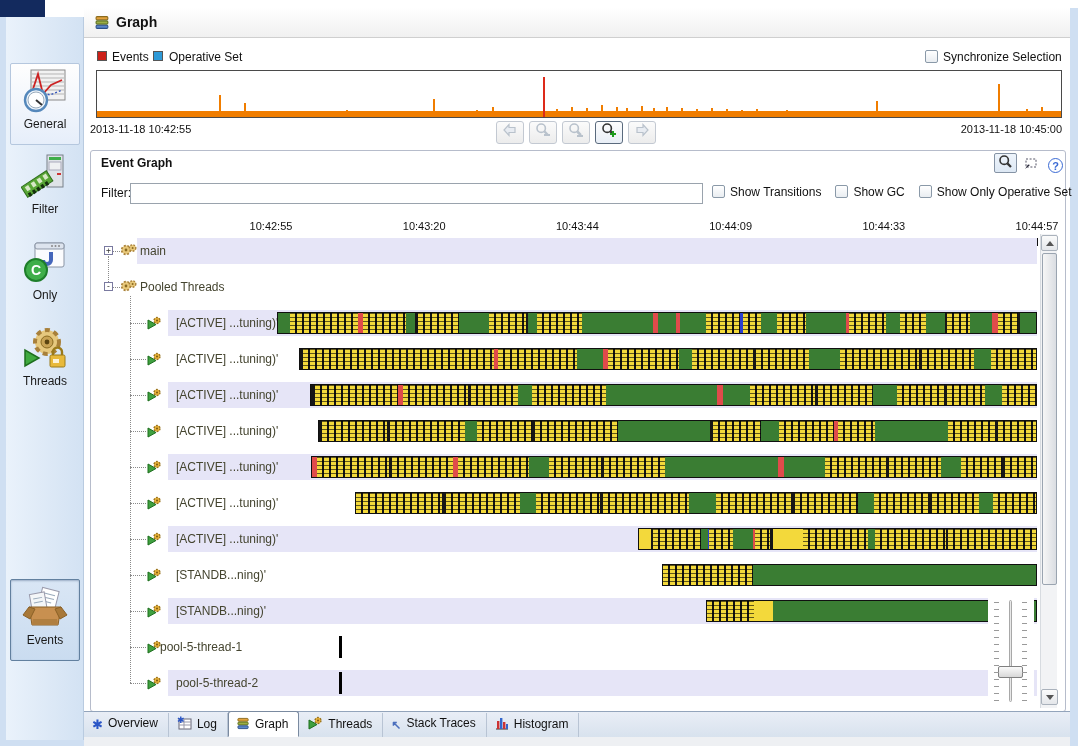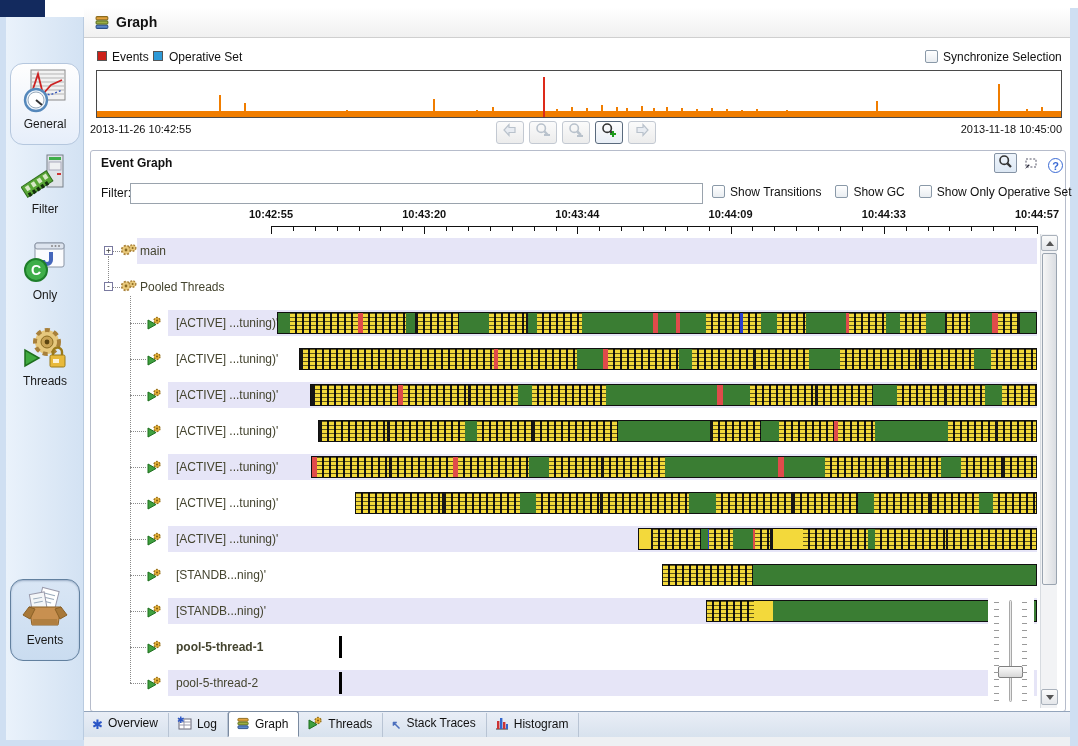--- a/index.html
+++ b/index.html
@@ -9,21 +9,21 @@
   .abs { position:absolute; }
 
   
   .chrome-left { left:0; top:17px; width:6px; height:729px; background:#cfdff2; }
   .chrome-right { left:1070px; top:8px; width:8px; height:738px; background:#cfdff2; }
   .chrome-bottom { left:0; top:740px; width:1078px; height:6px; background:#cfdff2; }
   .title-strip { left:0; top:0; width:45px; height:17px; background:#132a5e; }
 
   
   .sidebar { left:6px; top:17px; width:78px; height:723px; background:linear-gradient(90deg,#eaf2fb,#d3e2f3); border-right:1px solid #b9cbe0; }
-  .sb-item { position:absolute; left:4px; width:70px; height:82px; text-align:center; cursor:pointer; border-radius:13px; }
+  .sb-item { position:absolute; left:4px; width:70px; height:82px; text-align:center; cursor:pointer; border-radius:2px; }
   .sb-item .sb-icon { margin:3px auto 0; width:48px; height:48px; }
   .sb-item .sb-label { margin-top:2px; font-size:12px; color:#1a1a1a; }
   .sb-item.framed { border:1px solid #b5c7de; background:linear-gradient(#fefefe,#e6eefa); }
   .sb-item.selected { border:1px solid #62809f; background:linear-gradient(#d9e6f5,#cadcf0); box-shadow:inset 0 1px 2px rgba(40,70,110,.35); }
 
   
   .main-panel { left:84px; top:8px; width:986px; height:732px; background:#fff; }
   .hdr { left:84px; top:8px; width:986px; height:30px; background:linear-gradient(#ffffff,#f0f0f0); border-bottom:1px solid #cfcfcf; }
   .hdr-title { left:116px; top:14px; font-size:14px; font-weight:bold; color:#111; }
   .hdr-icon { left:95px; top:15px; }
@@ -280,21 +280,21 @@
       <div class="spike" style="left: 854px; height: 4px; background: rgb(240, 125, 0);"></div>
       <div class="spike" style="left: 869px; height: 4px; background: rgb(240, 125, 0);"></div>
       <div class="spike" style="left: 884px; height: 5px; background: rgb(240, 125, 0);"></div>
       <div class="spike" style="left: 901px; height: 33px; background: rgb(240, 125, 0);"></div>
       <div class="spike" style="left: 914px; height: 5px; background: rgb(240, 125, 0);"></div>
       <div class="spike" style="left: 929px; height: 8px; background: rgb(240, 125, 0);"></div>
       <div class="spike" style="left: 944px; height: 10px; background: rgb(240, 125, 0);"></div>
       <div class="spike" style="left: 956px; height: 6px; background: rgb(240, 125, 0);"></div>
       <div class="spike" style="left: 446px; height: 40px; background: rgb(221, 42, 26);"></div>
     </div>
-  <div class="abs datelbl" style="left:90px;top:123px;">2013-11-26 10:42:55</div>
+  <div class="abs datelbl" style="left:90px;top:123px;">2013-11-18 10:42:55</div>
   <div class="abs datelbl" style="left:862px;top:123px;width:200px;text-align:right;">2013-11-18 10:45:00</div>
   <div class="abs" id="navbtns" style="left:496px;top:121px;"><div class="navbtn"><span><svg width="16" height="16" viewBox="0 0 16 16">
             <path d="M13,5.5 v5 h-6 v3 l-5,-5.5 5,-5.5 v3 z" fill="#e8ecf2" stroke="#b9c2cc" stroke-width="1.2"></path>
           </svg></span></div><div class="navbtn"><span><svg width="16" height="16" viewBox="0 0 16 16">
             <circle cx="6.2" cy="6.2" r="4.2" fill="none" stroke="#b9c2cc" stroke-width="1.6"></circle>
             <line x1="9.4" y1="9.4" x2="13" y2="13" stroke="#b9c2cc" stroke-width="2.2"></line>
             <rect x="9" y="12" width="6" height="2" fill="#b9c2cc"></rect>
           </svg></span></div><div class="navbtn"><span><svg width="16" height="16" viewBox="0 0 16 16">
             <circle cx="6.2" cy="6.2" r="4.2" fill="none" stroke="#b9c2cc" stroke-width="1.6"></circle>
             <line x1="9.4" y1="9.4" x2="13" y2="13" stroke="#b9c2cc" stroke-width="2.2"></line>
@@ -316,21 +316,21 @@
             <line x1="9.4" y1="9.4" x2="13" y2="13" stroke="#333" stroke-width="2.2"></line>
           </svg></span></span><span class="eg-tool"><span><svg width="15" height="13" viewBox="0 0 15 13">
             <rect x="3" y="2" width="10" height="8" fill="none" stroke="#556" stroke-dasharray="2 1.6"></rect>
             <path d="M2,12 L7,8 L5,7.4 Z" fill="#223"></path>
           </svg></span></span><span class="eg-tool"><span><span style="display:inline-block;width:15px;height:15px;border:1.5px solid #3a6ad4;border-radius:50%;color:#3a6ad4;font-weight:bold;font-size:11px;line-height:14px;">?</span></span></span></div>
 
   <span class="abs lbl" style="left:101px;top:186px;">Filter:</span>
   <input class="abs filter-input" id="filter-input" value="" style="">
   <div class="abs" id="filter-checks" style="left:712px;top:185px;white-space:nowrap;"><span style="margin-right: 14px;"><span class="cb"></span><span class="lbl" style="margin-left:5px;">Show Transitions</span></span><span style="margin-right: 14px;"><span class="cb"></span><span class="lbl" style="margin-left:5px;">Show GC</span></span><span style="margin-right: 14px;"><span class="cb"></span><span class="lbl" style="margin-left:5px;">Show Only Operative Set</span></span></div>
 
-  <div class="abs" id="axis" style="left:271px;top:208px;width:766px;height:24px;font-weight:bold;">
+  <div class="abs" id="axis" style="left:271px;top:220px;width:766px;height:24px;">
       <div class="axis-line" style="left: 0px; top: 18px; width: 766px;"></div>
       <div class="axis-lbl" style="left: 0px;">10:42:55</div>
       <div class="axis-lbl" style="left: 153.2px;">10:43:20</div>
       <div class="axis-lbl" style="left: 306.4px;">10:43:44</div>
       <div class="axis-lbl" style="left: 459.6px;">10:44:09</div>
       <div class="axis-lbl" style="left: 612.8px;">10:44:33</div>
       <div class="axis-lbl" style="left: 766px;">10:44:57</div>
       <div class="tick" style="left: 0px; top: 18px; height: 8px;"></div>
       <div class="tick" style="left: 22px; top: 18px; height: 5px;"></div>
       <div class="tick" style="left: 44px; top: 18px; height: 5px;"></div>
@@ -629,21 +629,21 @@
         <div class="seg seg-y" style="width: 14.1994%;"></div>
         <div class="seg seg-Y" style="width: 5.74018%;"></div>
         <div class="seg seg-g" style="width: 80.0604%;"></div>
       </div>
       <div class="doth" style="left: 30px; top: 413px; width: 16px;"></div>
       <div class="ticon" style="left: 46px; top: 406px;"><svg width="16" height="14" viewBox="0 0 16 14">
           <path d="M2,4 L2,13 L10,8.5 Z" fill="#3fa03f" stroke="#1d6e1d"></path>
           <circle cx="11" cy="4.5" r="3" fill="#e8b23a" stroke="#96701a" stroke-width="1.4" stroke-dasharray="1.8 1.4"></circle>
           <circle cx="11" cy="4.5" r="1" fill="#7a5a10"></circle>
         </svg></div>
-      <div class="row-label" style="left: 76px; top: 406px; font-weight: bold;">pool-5-thread-1</div>
+      <div class="row-label" style="left: 60px; top: 406px;">pool-5-thread-1</div>
       <div class="evtick" style="left: 239px; top: 402px; height: 22px;"></div>
       <div class="band" style="left: 68px; top: 436px; width: 869px; background: rgb(230, 229, 247);"></div>
       <div class="doth" style="left: 30px; top: 449px; width: 16px;"></div>
       <div class="ticon" style="left: 46px; top: 442px;"><svg width="16" height="14" viewBox="0 0 16 14">
           <path d="M2,4 L2,13 L10,8.5 Z" fill="#3fa03f" stroke="#1d6e1d"></path>
           <circle cx="11" cy="4.5" r="3" fill="#e8b23a" stroke="#96701a" stroke-width="1.4" stroke-dasharray="1.8 1.4"></circle>
           <circle cx="11" cy="4.5" r="1" fill="#7a5a10"></circle>
         </svg></div>
       <div class="row-label" style="left: 76px; top: 442px;">pool-5-thread-2</div>
       <div class="evtick" style="left: 239px; top: 438px; height: 22px;"></div>

